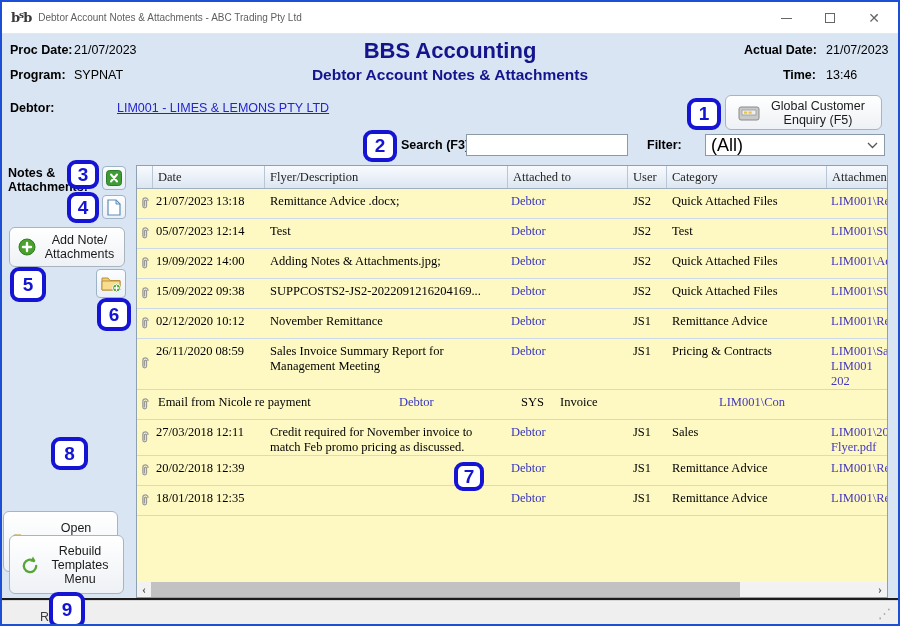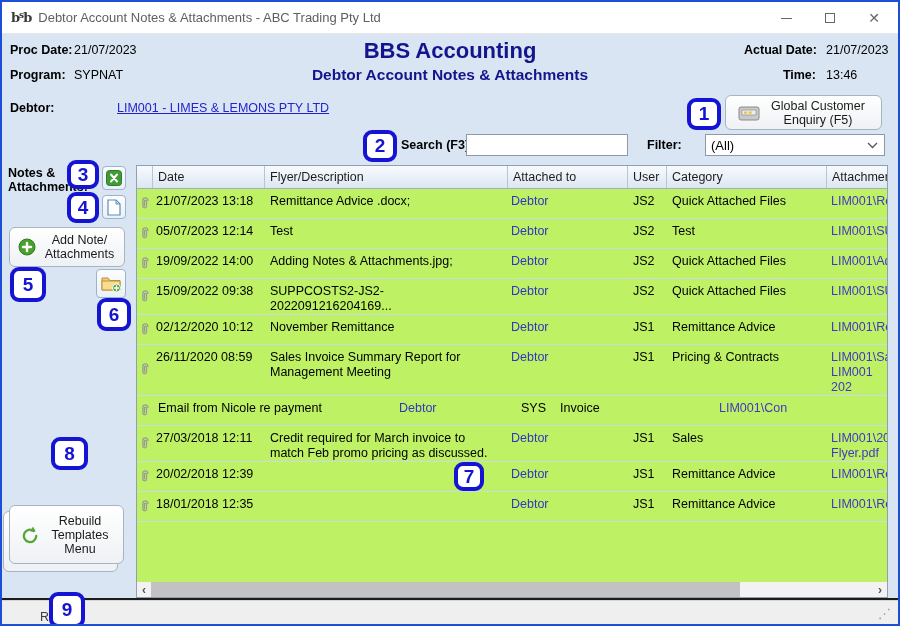--- a/index.html
+++ b/index.html
@@ -7,21 +7,21 @@
   .window {
     position: relative; width: 900px; height: 626px;
     border: 2px solid #1d4ed8; background: #d9e5f3; overflow: hidden;
   }
   
   .titlebar { position: absolute; left: 0; top: 0; right: 0; height: 32px; background: #ffffff;
     border-bottom: 1px solid #e6e6e6; display: flex; align-items: center; }
   .logo { margin-left: 9px; font-family: "DejaVu Serif", serif; font-weight: bold; color: #3a3a3a;
     font-size: 13px; line-height: 1; letter-spacing: -1px; }
   .logo .s { font-size: 9px; vertical-align: -2px; }
-  .title-text { margin-left: 7px; font-size: 13px; color: #5f5f5f; }
+  .title-text { margin-left: 7px; font-size: 10px; color: #5f5f5f; }
   .win-controls { position: absolute; right: 2px; top: 0; height: 32px; display: flex; }
   .win-btn { width: 44px; height: 32px; display: flex; align-items: center; justify-content: center; color: #666; }
   .min-glyph { display: inline-block; width: 11px; border-top: 1.6px solid #666; }
   .max-glyph { display: inline-block; width: 10px; height: 10px; border: 1.4px solid #666; }
   .close-glyph { font-size: 14px; color: #666; line-height: 1; }
   
   .lbl { position: absolute; font-weight: bold; font-size: 12.5px; color: #000; white-space: nowrap; }
   .val { position: absolute; font-size: 12.5px; color: #000; white-space: nowrap; }
   .app-title { position: absolute; left: 0; right: 0; top: 36px; text-align: center;
     font-size: 22px; font-weight: bold; color: #14148c; }
@@ -33,29 +33,29 @@
   .btn { position: absolute; background: linear-gradient(#ffffff, #eef1f5); border: 1px solid #a9b4be;
     border-radius: 6px; display: flex; align-items: center; justify-content: center; gap: 7px;
     font-size: 12.5px; color: #1a1a1a; text-align: center; cursor: pointer; }
   .tool-btn { position: absolute; background: linear-gradient(#fcfdff, #e9f0f7); border: 1px solid #9fb3c8;
     border-radius: 4px; display: flex; align-items: center; justify-content: center; cursor: pointer; }
   
   .search-input { position: absolute; left: 464px; top: 132px; width: 162px; height: 22px;
     border: 1px solid #8a9aa8; background: #fff; font-size: 12.5px; padding: 0 4px;
     font-family: "Liberation Sans", sans-serif; }
   .select { position: absolute; left: 703px; top: 132px; width: 180px; height: 22px; background: #fff;
-    border: 1px solid #8a9aa8; display: flex; align-items: center; font-size: 13px; padding-left: 5px;
+    border: 1px solid #8a9aa8; display: flex; align-items: center; font-size: 18px; padding-left: 5px;
     cursor: pointer; }
   .select .chev { margin-left: auto; margin-right: 6px; }
   
   .side-label { position: absolute; left: 6px; top: 164px; width: 86px; font-size: 12.5px;
     font-weight: bold; color: #000; line-height: 14px; }
   
   .table { position: absolute; left: 134px; top: 163px; width: 752px; height: 433px;
-    background: #bef264; border: 1px solid #8fa0b0; overflow: hidden; }
+    background: #fef9c3; border: 1px solid #8fa0b0; overflow: hidden; font-family: Liberation Serif, serif; }
   .thead { display: flex; height: 23px; background: linear-gradient(#f8fbfe, #dce6f2);
     border-bottom: 1px solid #9fb0c0; font-size: 12.5px; color: #1d1d1d; align-items: center; }
   .thead .hc { height: 100%; display: flex; align-items: center; padding-left: 5px;
     border-left: 1px solid #b7c5d4; overflow: hidden; white-space: nowrap; }
   .thead .hc:first-child { border-left: none; }
   .trow { display: flex; min-height: 30px; border-bottom: 1px solid #ccd9e8; font-size: 12.5px;
     line-height: 15px; align-items: stretch; }
   .c { padding-top: 5px; overflow: hidden; }
   .w-clip { width: 15px; flex: none; }
   .w-date { width: 112px; flex: none; padding-left: 4px; }
@@ -201,21 +201,21 @@
       <svg width="24" height="21" viewBox="0 0 24 21">
         <path d="M1 4h7l2 2.5h11V17H1z" fill="#f3cd72" stroke="#b8913c"></path>
         <path d="M1 7h20v10H1z" fill="#f8dc90" stroke="#b8913c"></path>
         <circle cx="14" cy="10.5" r="4.2" fill="#dcebf7" fill-opacity="0.85" stroke="#4a6fa5" stroke-width="1.4"></circle>
         <path d="M17 13.5l3.6 3.6" stroke="#4a6fa5" stroke-width="2" stroke-linecap="round"></path>
       </svg>
     </span>
     <span style="width:64px;">Open Templates Folder</span>
   </div>
 
-  <div class="btn" style="left:7px; top:503px; width:115px; height:59px;">
+  <div class="btn" style="left:7px; top:533px; width:115px; height:59px;">
     <span class="icon">
       <svg width="20" height="20" viewBox="0 0 20 20">
         <path d="M16.2 11a6.2 6.2 0 1 1-2.4-5" fill="none" stroke="#56a636" stroke-width="2.3" stroke-linecap="round"></path>
         <path d="M13 1.5l2.6 4.8-5.3.5z" fill="#56a636"></path>
       </svg>
     </span>
     <span style="width:66px;">Rebuild Templates Menu</span>
   </div>
 
   <div class="table">
@@ -343,21 +343,21 @@
 
     <div class="trow">
       <div class="c w-clip clip-cell">
           <span class="icon">
             <svg width="11" height="16" viewBox="0 0 12 17">
               <path d="M9.8 4.6a2.8 2.8 0 0 0-5.6 0v6.2a2 2 0 0 0 4 0V5.4a1.1 1.1 0 0 0-2.2 0v5.2" fill="none" stroke="#9a9a9a" stroke-width="1.4" stroke-linecap="round"></path>
             </svg>
           </span>
         </div>
       <div class="c w-date">27/03/2018 12:11</div>
-      <div class="c w-note">Credit required for March invoice to match Feb promo pricing as discussed.</div>
+      <div class="c w-note">Credit required for November invoice to match Feb promo pricing as discussed.</div>
       <div class="c w-att"><a class="row-link">Debtor</a></div>
       <div class="c w-user">JS1</div>
       <div class="c w-cat">Sales</div>
       <div class="c w-file"><a class="att-link">LIM001\201
 Flyer.pdf</a></div>
     </div>
 
     <div class="trow">
       <div class="c w-clip clip-cell">
           <span class="icon">

